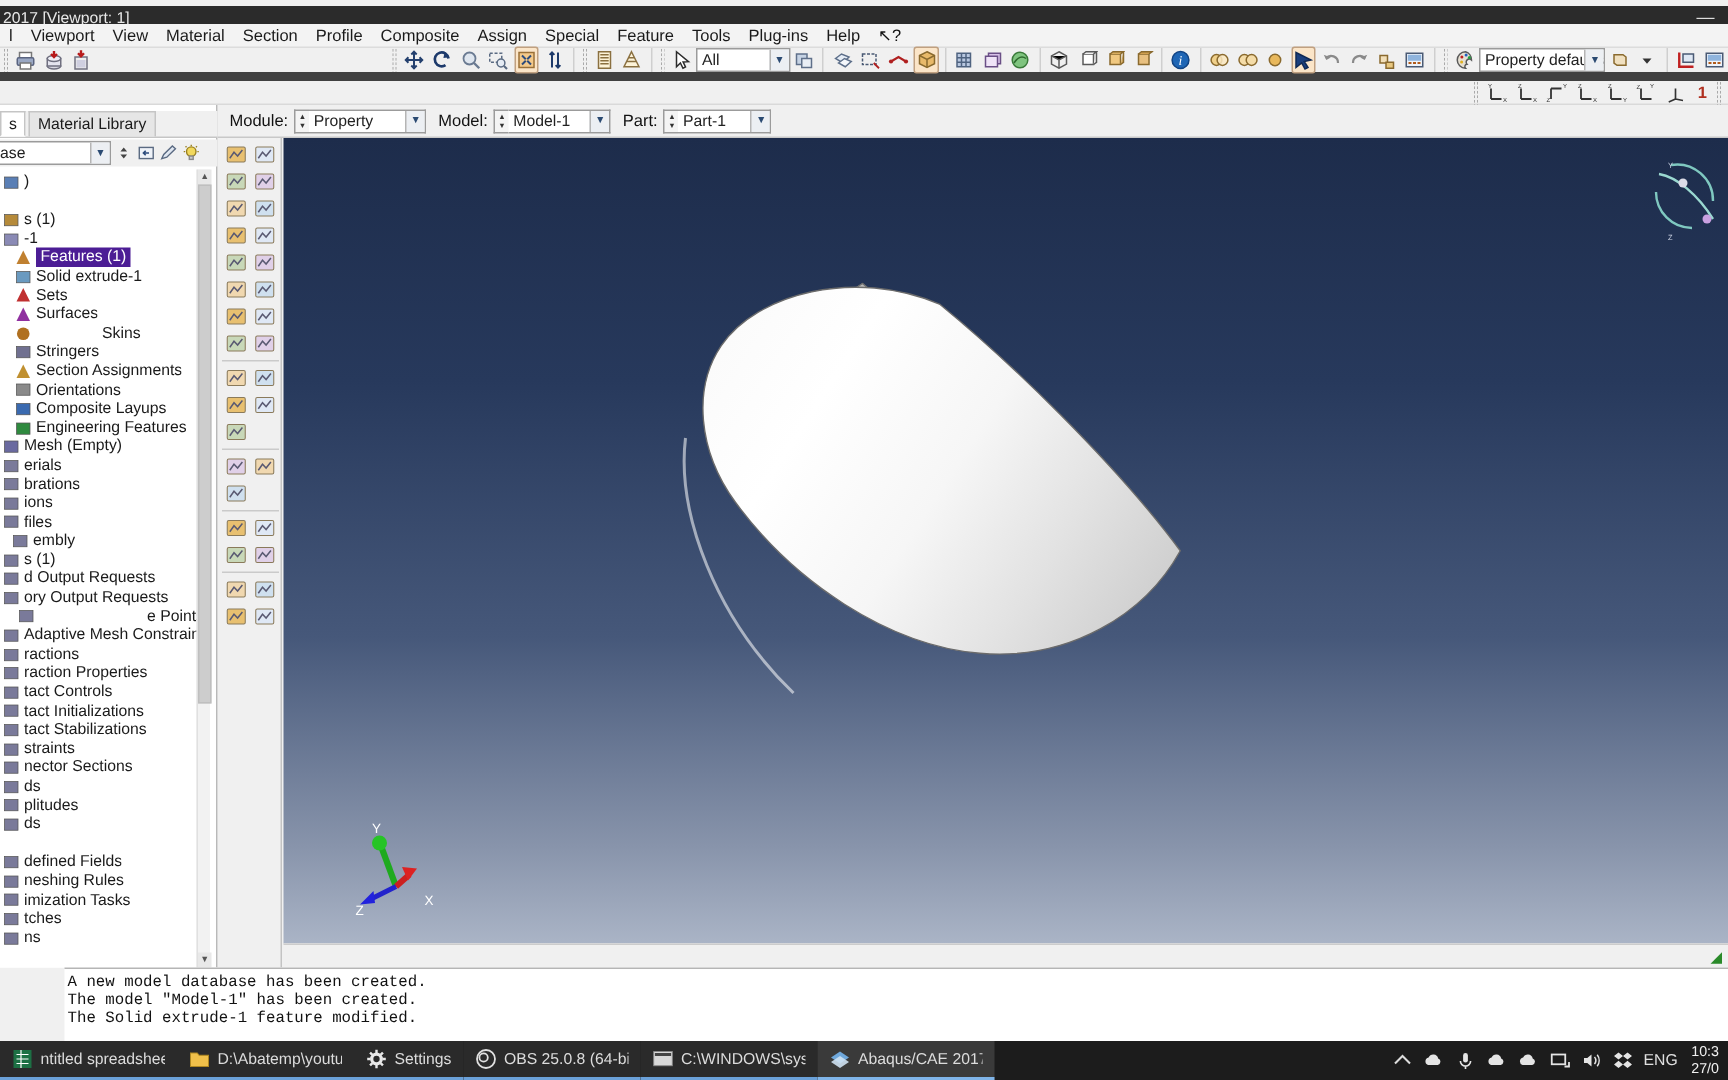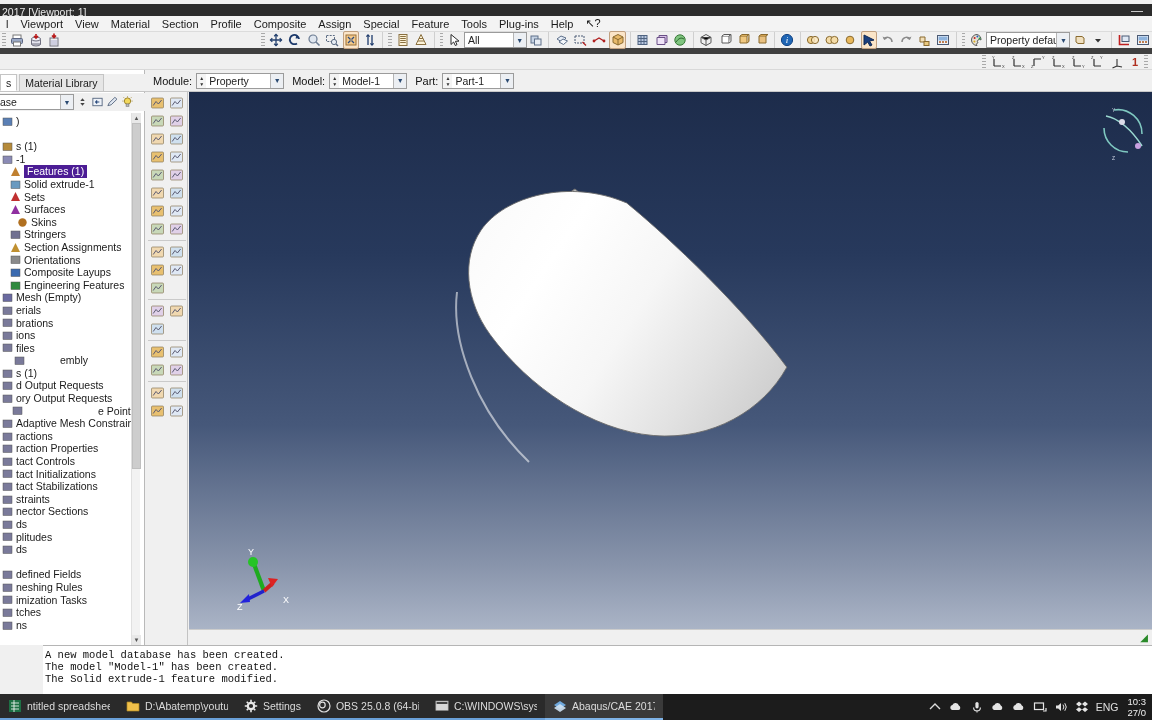--- a/index.html
+++ b/index.html
@@ -680,21 +680,21 @@
               <polygon points="1,10 5.5,1 10,10" fill="#c03030"></polygon>
             </svg></span>
           <span class="tlabel">Sets</span>
         </div>
         <div class="tnode" style="padding-left: 10px;">
           <span class="tglyph"><svg width="11" height="11" viewBox="0 0 11 11">
               <polygon points="1,10 5.5,1 10,10" fill="#9030a0"></polygon>
             </svg></span>
           <span class="tlabel">Surfaces</span>
         </div>
-        <div class="tnode" style="padding-left: 17px;">
+        <div class="tnode" style="padding-left: 10px; gap: 44px;">
           <span class="tglyph"><svg width="11" height="11" viewBox="0 0 11 11">
               <circle cx="5.5" cy="5.5" r="4.2" fill="#b07020"></circle>
             </svg></span>
           <span class="tlabel">Skins</span>
         </div>
         <div class="tnode" style="padding-left: 10px;">
           <span class="tglyph"><svg width="11" height="11" viewBox="0 0 11 11">
               <rect x="1" y="2" width="9" height="7.5" fill="#707090" stroke="#555" stroke-width="0.5"></rect>
             </svg></span>
           <span class="tlabel">Stringers</span>
@@ -746,21 +746,21 @@
               <rect x="1" y="2" width="9" height="7.5" fill="#7a7a9a" stroke="#555" stroke-width="0.5"></rect>
             </svg></span>
           <span class="tlabel">ions</span>
         </div>
         <div class="tnode" style="padding-left: 2px;">
           <span class="tglyph"><svg width="11" height="11" viewBox="0 0 11 11">
               <rect x="1" y="2" width="9" height="7.5" fill="#7a7a9a" stroke="#555" stroke-width="0.5"></rect>
             </svg></span>
           <span class="tlabel">files</span>
         </div>
-        <div class="tnode" style="padding-left: 14px; gap: 32px;">
+        <div class="tnode" style="padding-left: 8px;">
           <span class="tglyph"><svg width="11" height="11" viewBox="0 0 11 11">
               <rect x="1" y="2" width="9" height="7.5" fill="#7a7a9a" stroke="#555" stroke-width="0.5"></rect>
             </svg></span>
           <span class="tlabel">embly</span>
         </div>
         <div class="tnode" style="padding-left: 2px;">
           <span class="tglyph"><svg width="11" height="11" viewBox="0 0 11 11">
               <rect x="1" y="2" width="9" height="7.5" fill="#7a7a9a" stroke="#555" stroke-width="0.5"></rect>
             </svg></span>
           <span class="tlabel">s (1)</span>

